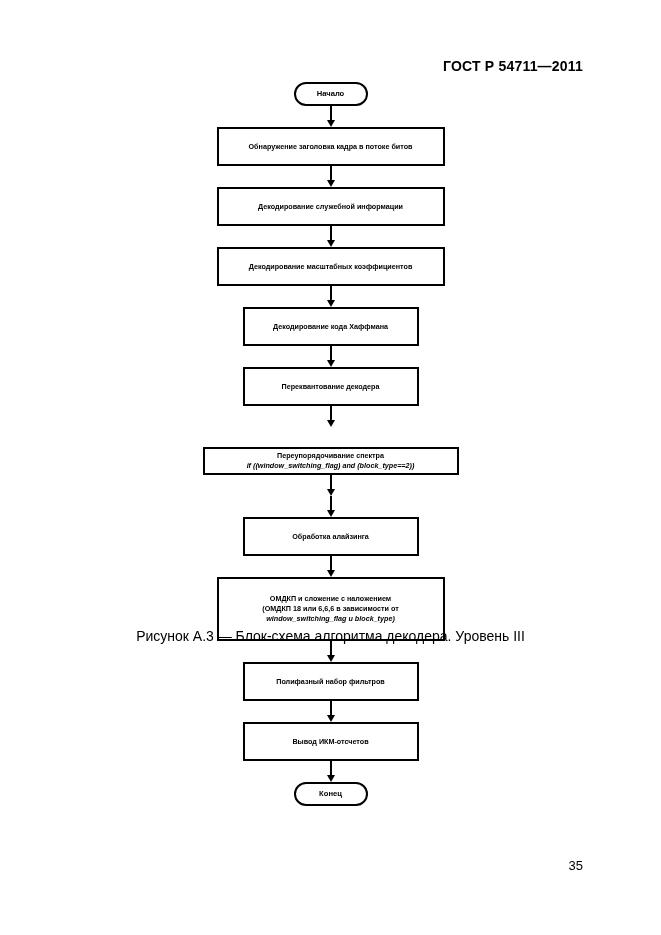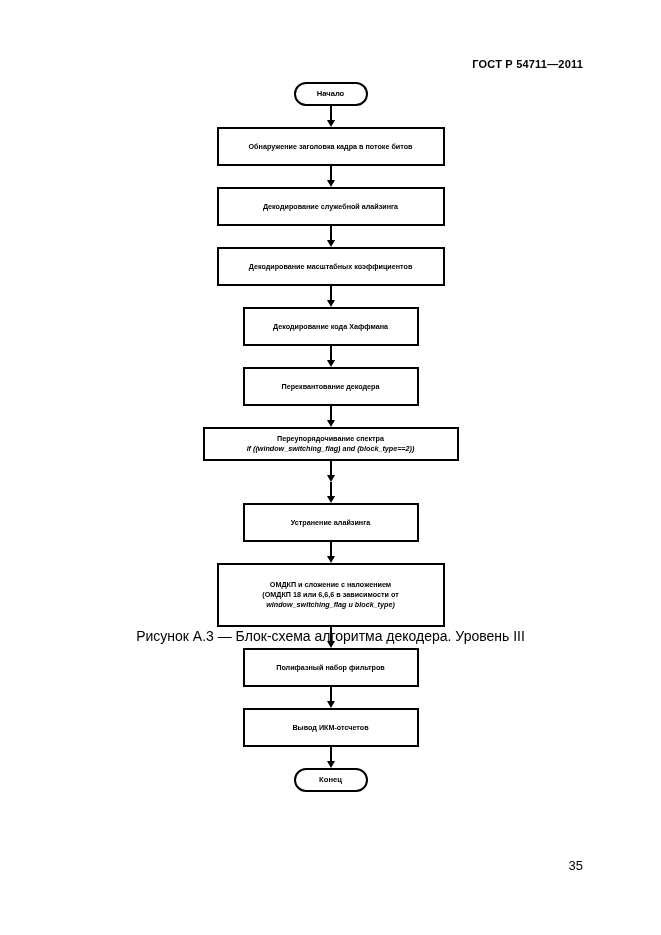--- a/index.html
+++ b/index.html
@@ -14,21 +14,21 @@
     font-family: "Liberation Sans", sans-serif;
     color: #000000;
     overflow: hidden;
   }
 
   
   .page-header {
     position: absolute;
     top: 58px;
     right: 78px;
-    font-size: 11px;
+    font-size: 14px;
     font-weight: bold;
     letter-spacing: 0.2px;
     white-space: nowrap;
   }
 
   
   .page-number {
     position: absolute;
     bottom: 62px;
     right: 78px;
@@ -69,21 +69,22 @@
     width: 74px;
     height: 24px;
     font-size: 7.6px;
   }
 
   .node.process {
     height: 39px;
   }
 
   .node.process.two-line {
-    height: 34px;
+    height: 28px;
+    margin-top: 20px;
   }
 
   .node.process.three-line {
     height: 64px;
   }
 
   .w-narrow { width: 176px; }
   .w-mid    { width: 228px; }
   .w-wide   { width: 256px; }
 
@@ -151,21 +152,21 @@
     <div class="node process w-mid">
       <span class="line-1">Обнаружение заголовка кадра в потоке битов</span>
     </div>
   </div>
   <div class="conn-wrap">
     <div class="connector len-m"></div>
   </div>
 
   <div class="fc-row">
     <div class="node process w-mid">
-      <span class="line-1">Декодирование служебной алайзинга</span>
+      <span class="line-1">Декодирование служебной информации</span>
     </div>
   </div>
   <div class="conn-wrap">
     <div class="connector len-m"></div>
   </div>
 
   <div class="fc-row">
     <div class="node process w-mid">
       <span class="line-1">Декодирование масштабных коэффициентов</span>
     </div>
@@ -201,21 +202,21 @@
   <div class="conn-wrap">
     <div class="connector len-m"></div>
   </div>
 
   <div class="conn-wrap">
     <div class="connector len-m"></div>
   </div>
 
   <div class="fc-row">
     <div class="node process w-narrow">
-      <span class="line-1">Устранение алайзинга</span>
+      <span class="line-1">Обработка алайзинга</span>
     </div>
   </div>
   <div class="conn-wrap">
     <div class="connector len-m"></div>
   </div>
 
   <div class="fc-row">
     <div class="node process three-line w-mid">
       <span class="line-1">ОМДКП и сложение с наложением</span>
       <span class="line-2">(ОМДКП 18 или 6,6,6 в зависимости от</span>

